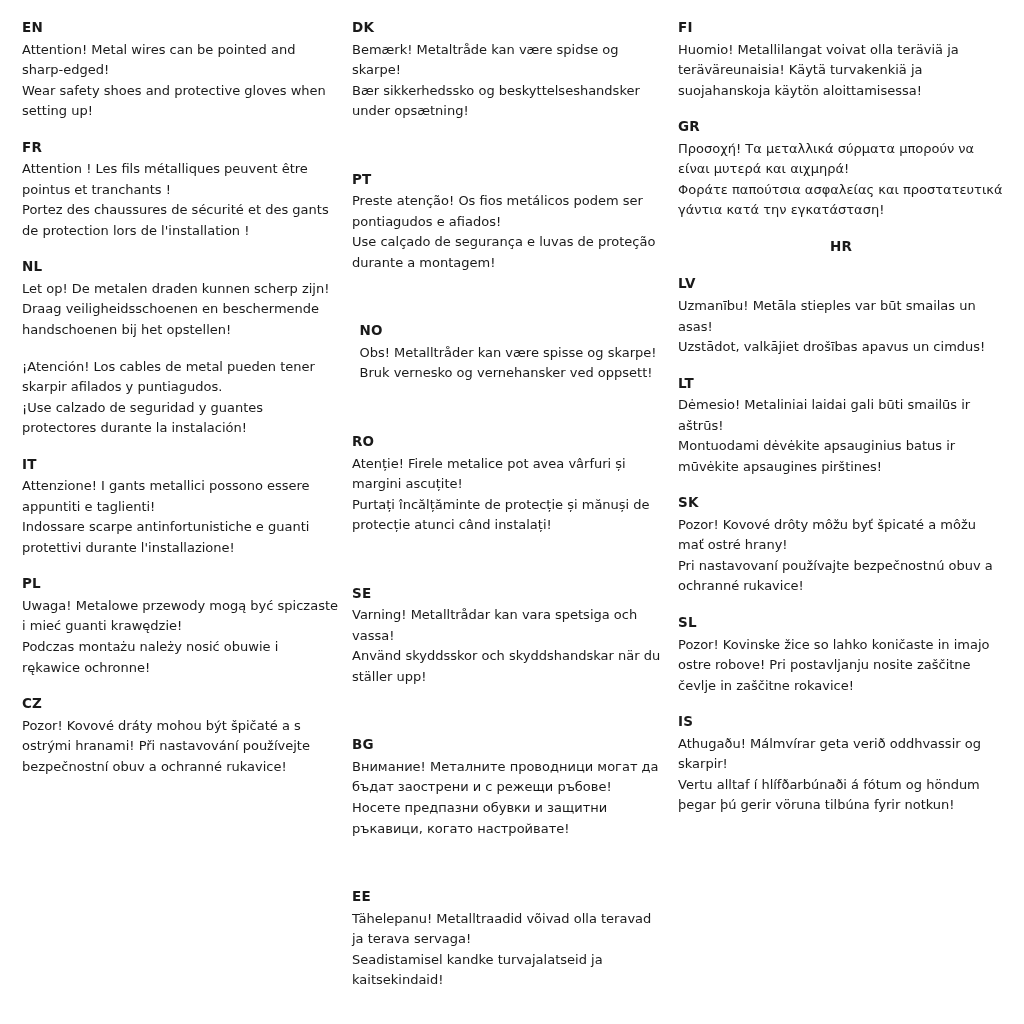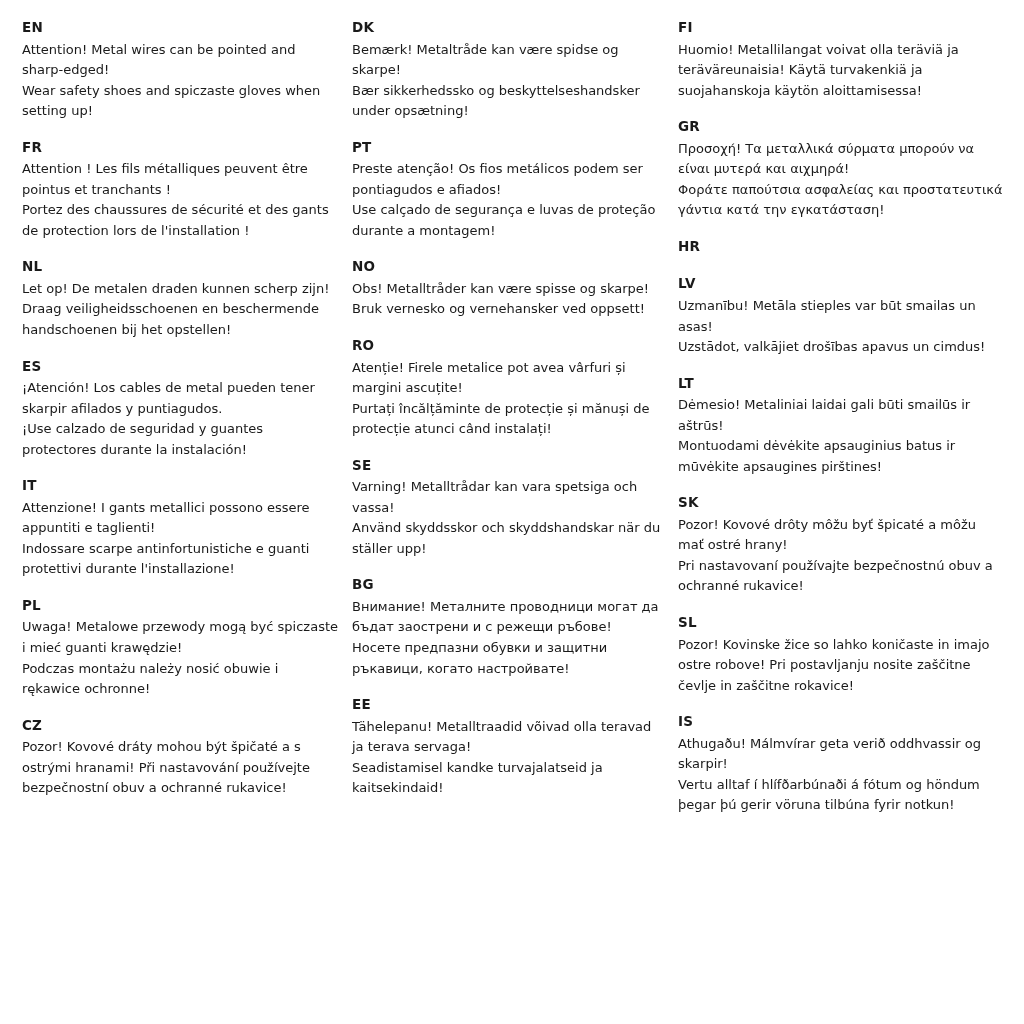--- a/index.html
+++ b/index.html
@@ -20,23 +20,24 @@
     box-sizing: border-box;
     padding: 18px 20px 10px 22px;
     display: flex;
     flex-direction: row;
     align-items: flex-start;
   }
   .column {
     box-sizing: border-box;
     display: flex;
     flex-direction: column;
+    align-items: center;
   }
   .col-1 { width: 330px; padding-right: 14px; }
-  .col-2 { width: 326px; padding-right: 14px; }
+  .col-2 { width: 326px; padding-right: 14px; gap: 32px; }
   .col-3 { width: 326px; padding-right: 0px; }
 
   .block {
     margin-bottom: 16px;
   }
   .lang-code {
     font-weight: bold;
     font-size: 13.5px;
     line-height: 1.45;
     margin-bottom: 2px;
@@ -53,39 +54,38 @@
 </head>
 <body>
 
 <div class="page">
 
   <div class="column col-1">
     <div class="block">
       <div class="lang-code">EN</div>
       <div class="lines">
         <span class="line">Attention! Metal wires can be pointed and sharp-edged!</span>
-        <span class="line">Wear safety shoes and spiczaste gloves when setting up!</span>
+        <span class="line">Wear safety shoes and protective gloves when setting up!</span>
       </div>
     </div>
     <div class="block">
       <div class="lang-code">FR</div>
       <div class="lines">
         <span class="line">Attention ! Les fils métalliques peuvent être pointus et tranchants !</span>
         <span class="line">Portez des chaussures de sécurité et des gants de protection lors de l'installation !</span>
       </div>
     </div>
     <div class="block">
       <div class="lang-code">NL</div>
       <div class="lines">
         <span class="line">Let op! De metalen draden kunnen scherp zijn!</span>
         <span class="line">Draag veiligheidsschoenen en beschermende handschoenen bij het opstellen!</span>
       </div>
     </div>
     <div class="block">
-      <div class="lang-code">ES</div>
       <div class="lines">
         <span class="line">¡Atención! Los cables de metal pueden tener skarpir afilados y puntiagudos.</span>
         <span class="line">¡Use calzado de seguridad y guantes protectores durante la instalación!</span>
       </div>
     </div>
     <div class="block">
       <div class="lang-code">IT</div>
       <div class="lines">
         <span class="line">Attenzione! I gants metallici possono essere appuntiti e taglienti!</span>
         <span class="line">Indossare scarpe antinfortunistiche e guanti protettivi durante l'installazione!</span>

